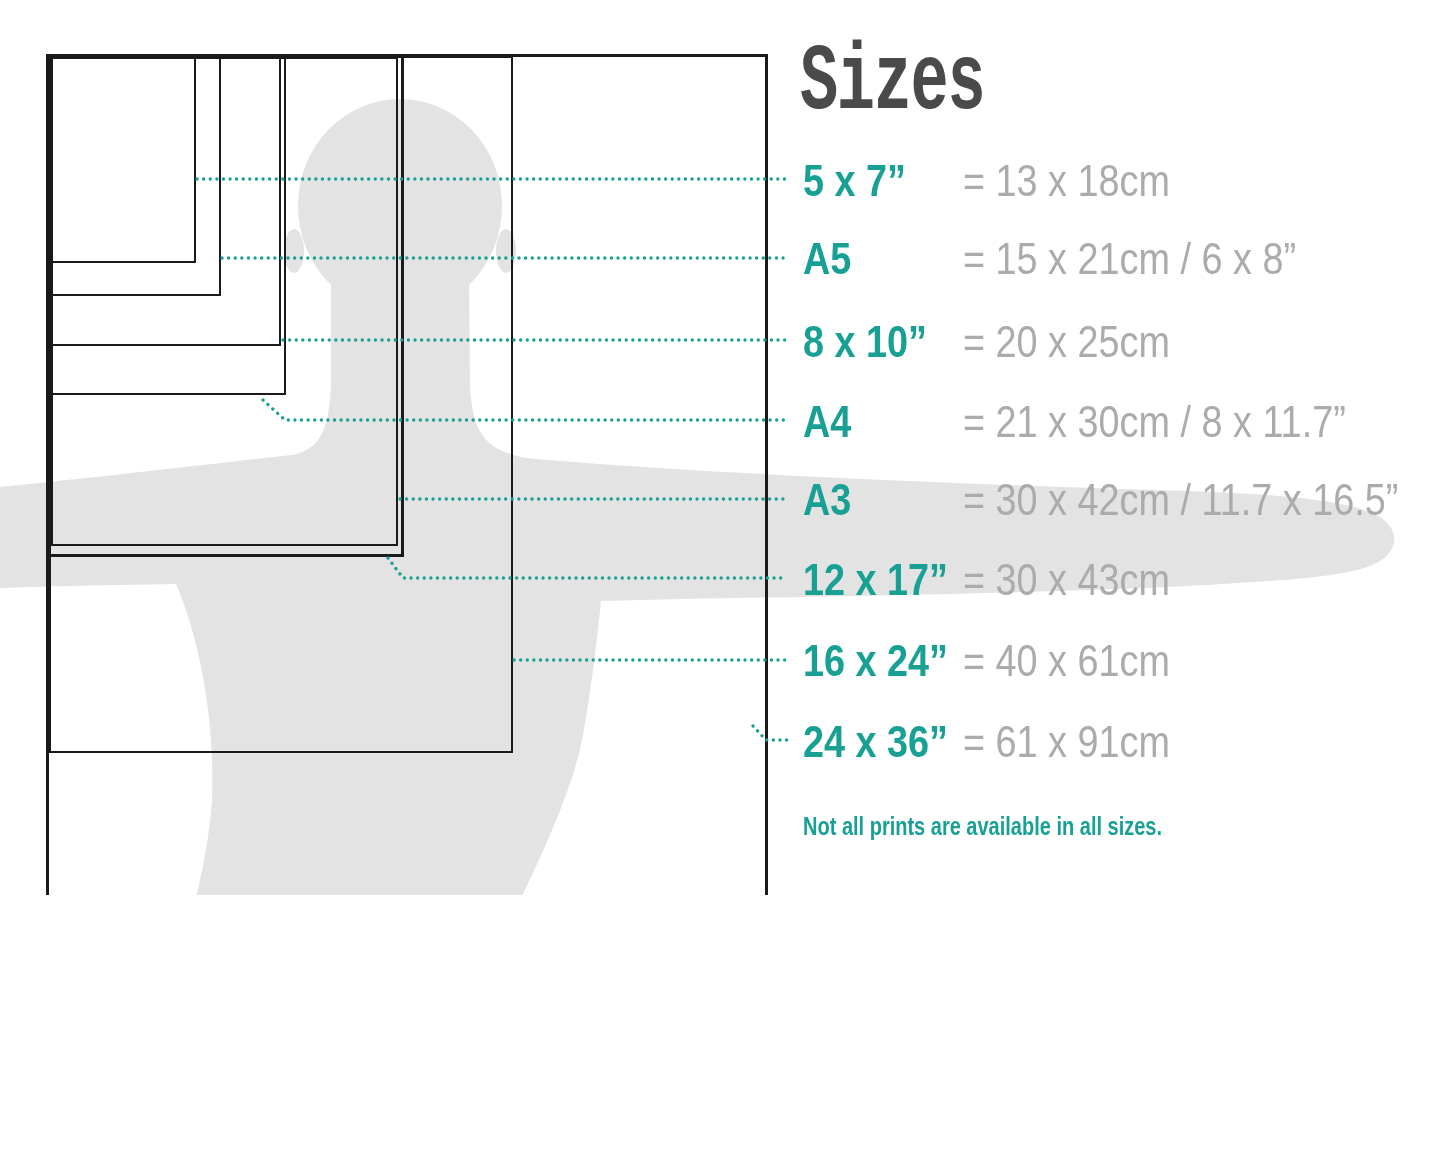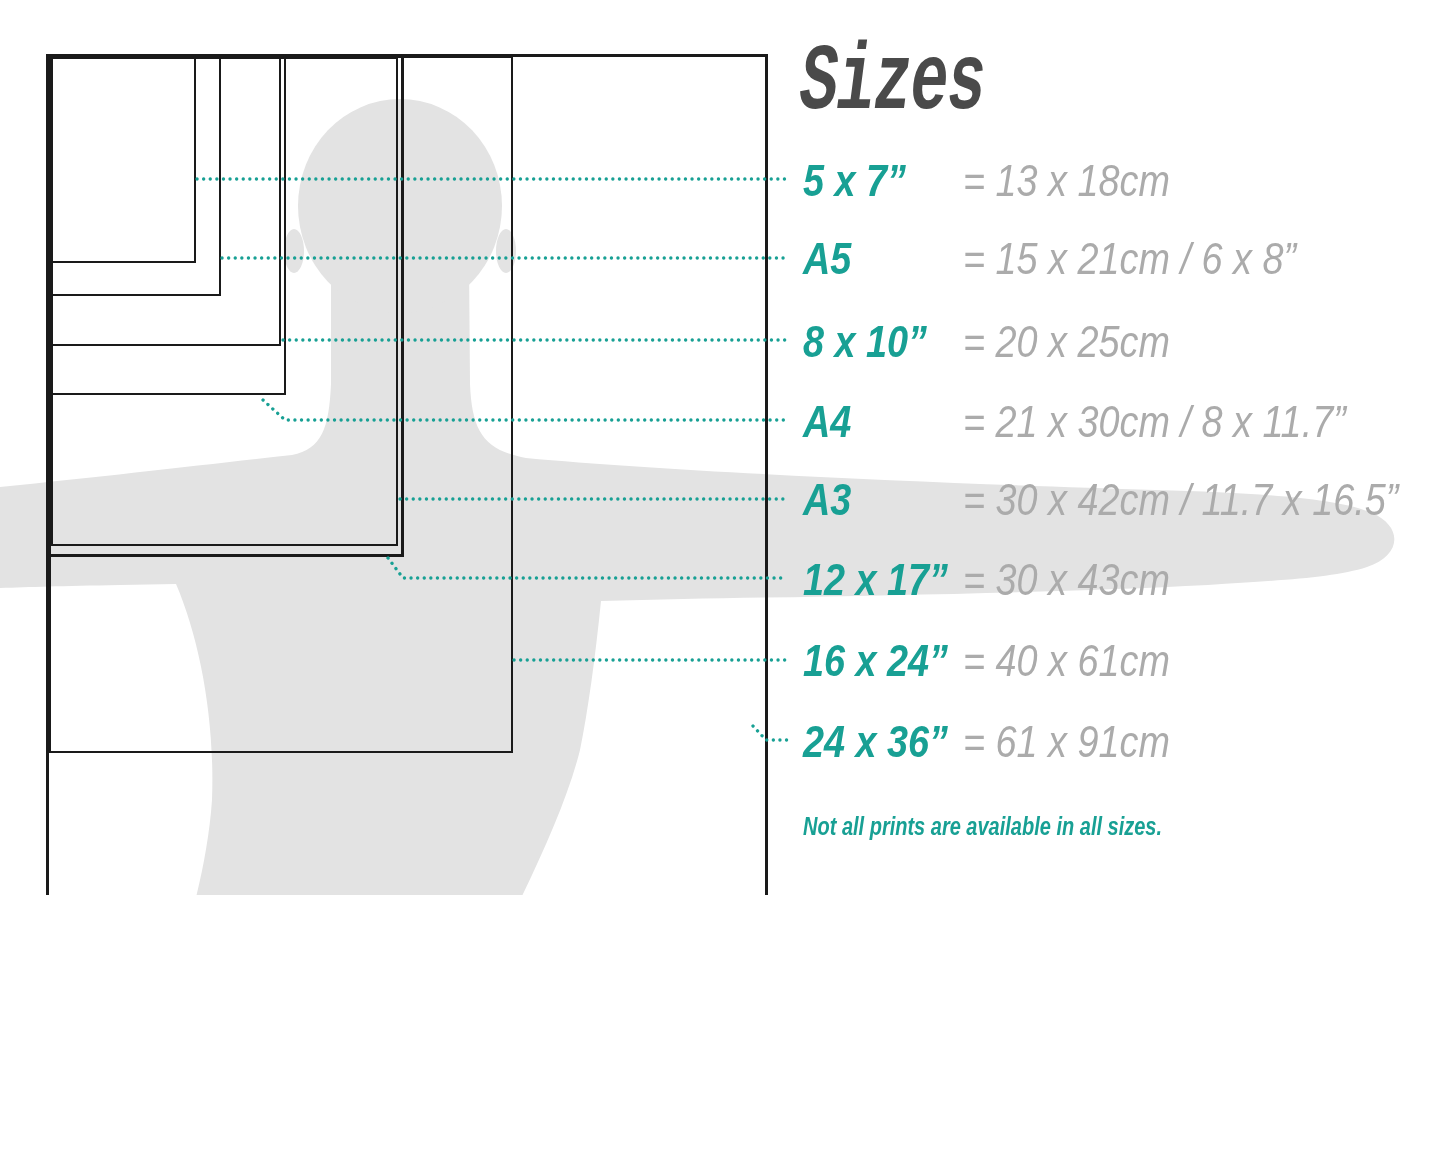--- a/index.html
+++ b/index.html
@@ -6,21 +6,20 @@
     --accent:#18A094;
     --value-gray:#ABABAB;
     --title-gray:#4A4A4A;
     --line-black:#1A1A1A;
     --sil-gray:#E3E3E3;
   }
   html,body{margin:0;padding:0;background:#fff;}
   .canvas{
     position:relative;width:1445px;height:895px;background:#fff;overflow:hidden;
     font-family:"Liberation Sans",sans-serif;
-    font-style:italic;
   }
   .layer{position:absolute;left:0;top:0;width:1445px;height:1156px;pointer-events:none;}
   .print-rect{
     position:absolute;box-sizing:border-box;background:transparent;
     border-style:solid;border-color:var(--line-black);
   }
   .page-title{
     position:absolute;left:800px;top:36px;margin:0;
     font-family:"Liberation Mono","DejaVu Sans Mono",monospace;
     font-weight:bold;font-size:95px;line-height:1.0;color:var(--title-gray);

